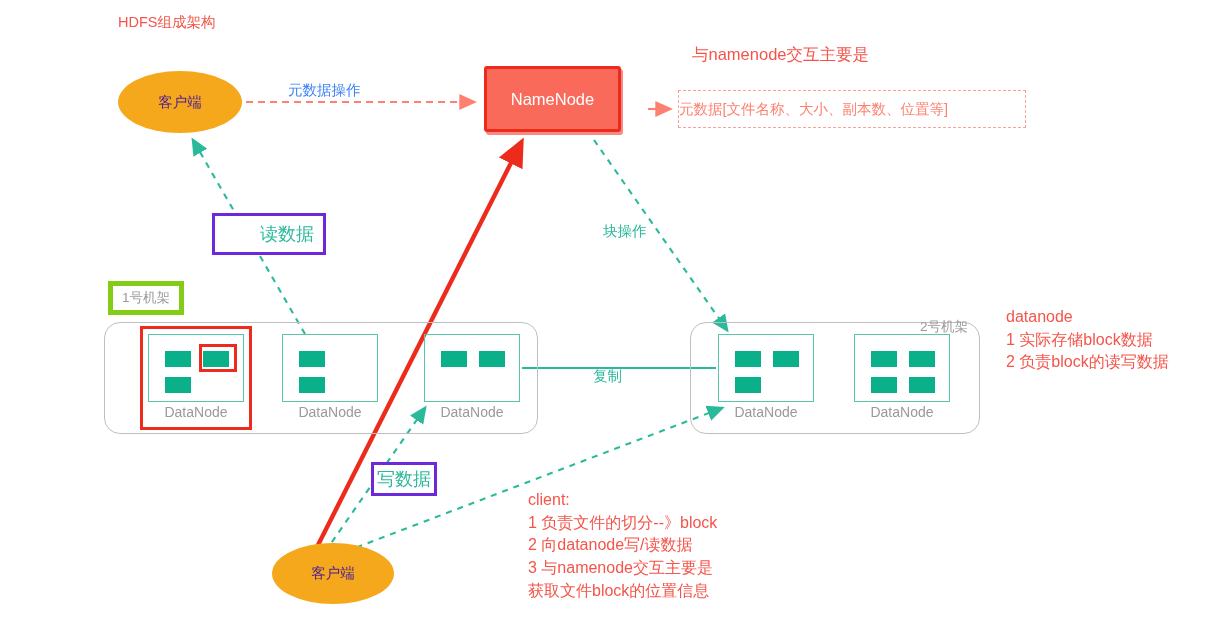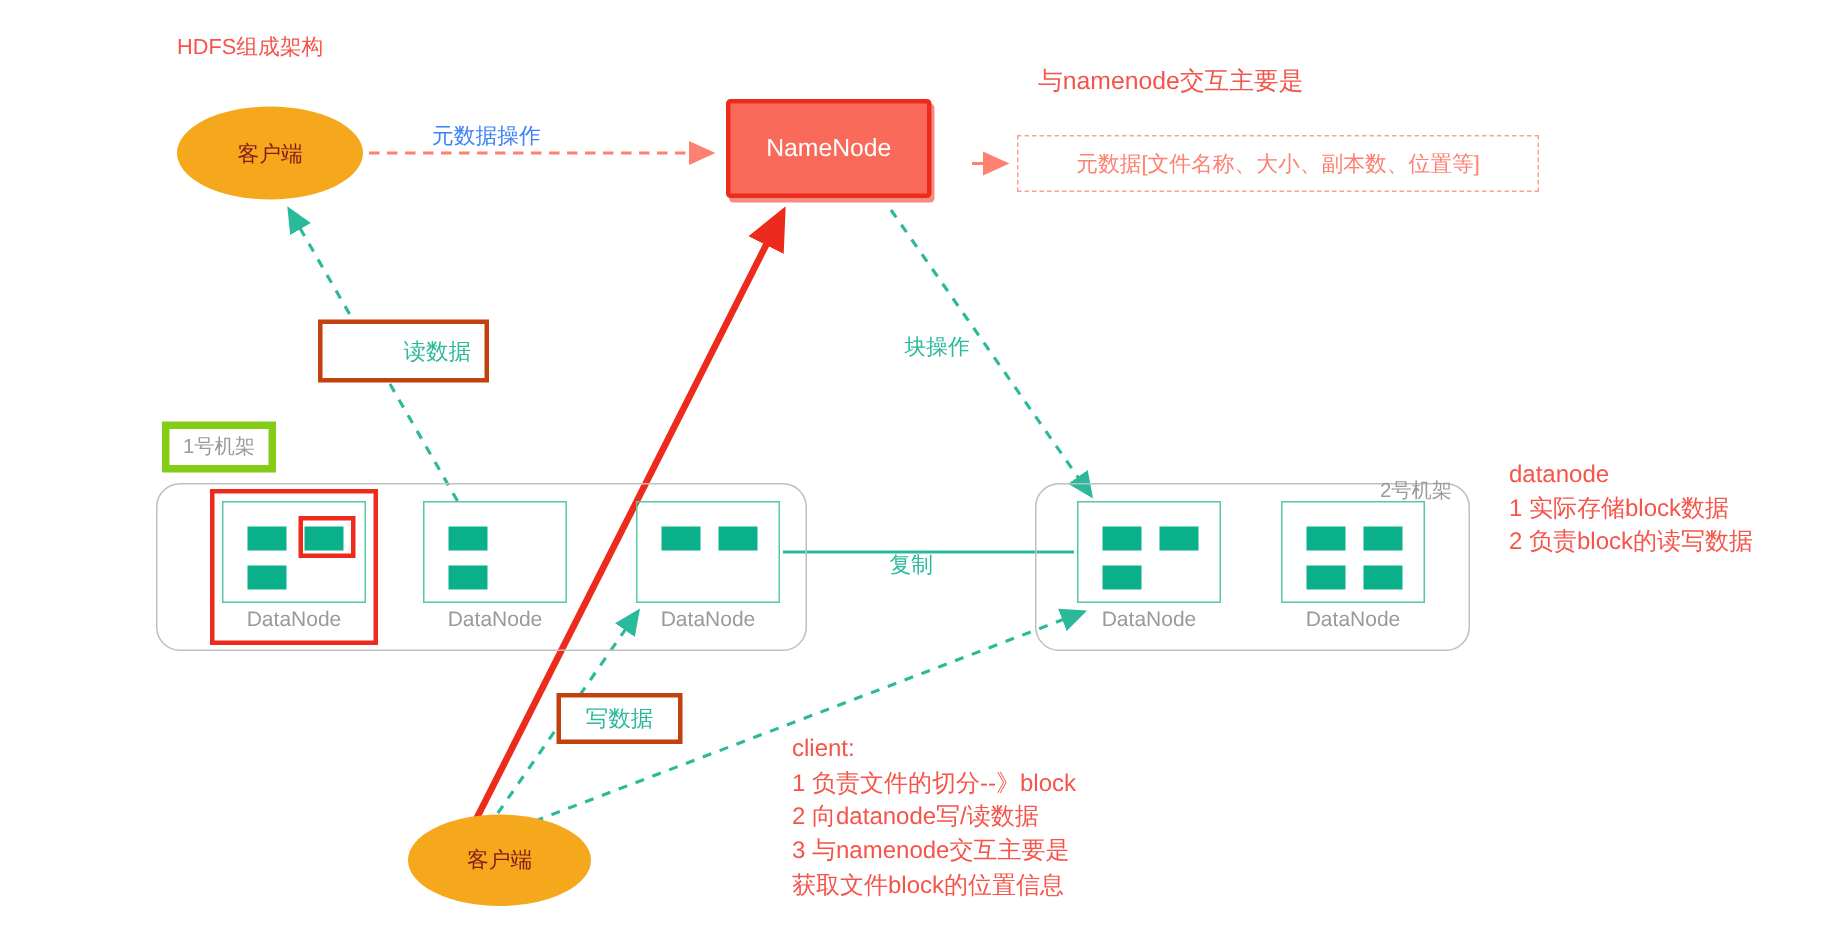--- a/index.html
+++ b/index.html
@@ -26,31 +26,31 @@
     pointer-events: none;
   }
   .lbl {
     position: absolute;
     white-space: nowrap;
     line-height: 1.05;
   }
 
   
   #diagram-title {
-    left: 118px; top: 25px;
+    left: 118px; top: 15px;
     color: #f5544a;
     font-size: 14.5px;
   }
 
   
   .client-node {
     position: absolute;
     background: #f5a81c;
     border-radius: 50%;
-    color: #7f1d1d;
+    color: #4c1d95;
     font-size: 14.5px;
     display: flex;
     align-items: center;
     justify-content: center;
   }
   #client-top   { left: 118px; top: 71px;  width: 124px; height: 62px; }
   #client-bottom{ left: 272px; top: 543px; width: 122px; height: 61px; }
 
   
   #namenode-box {
@@ -76,21 +76,21 @@
     font-size: 16.5px;
   }
   #metadata-box {
     position: absolute;
     left: 678px; top: 90px;
     width: 348px; height: 38px;
     border: 1.6px dashed #fca294;
     box-sizing: border-box;
     display: flex;
     align-items: center;
-    justify-content: center;
+    justify-content: flex-start;
     color: #fd8070;
     font-size: 14.5px;
   }
 
   
   .rack {
     position: absolute;
     border: 1.4px solid #bfbfbf;
     border-radius: 16px;
     box-sizing: border-box;
@@ -157,31 +157,31 @@
     position: absolute;
     left: 199px; top: 344px;
     width: 38px; height: 28px;
     border: 3.5px solid #ed2b1c;
     box-sizing: border-box;
   }
 
   
   .flow-box {
     position: absolute;
-    border: 3px solid #c2410c;
+    border: 3px solid #6d28d9;
     background: #ffffff;
     box-sizing: border-box;
     color: #2bb99b;
-    font-size: 15px;
+    font-size: 18px;
     display: flex;
     align-items: center;
     justify-content: center;
   }
   #read-data-box  { left: 212px; top: 213px; width: 114px; height: 42px; justify-content: flex-end; padding-right: 9px; }
-  #write-data-box { left: 371px; top: 462px; width: 84px;  height: 34px; }
+  #write-data-box { left: 371px; top: 462px; width: 66px;  height: 34px; }
 
   
   .edge-label {
     position: absolute;
     white-space: nowrap;
   }
   #meta-op-label   { left: 288px; top: 81px;  color: #3b82f6;  font-size: 14.5px; }
   #block-op-label  { left: 603px; top: 222px; color: #2bb99b;  font-size: 14.5px; }
   #replicate-label { left: 593px; top: 367px; color: #2bb99b;  font-size: 14.5px; }
 

